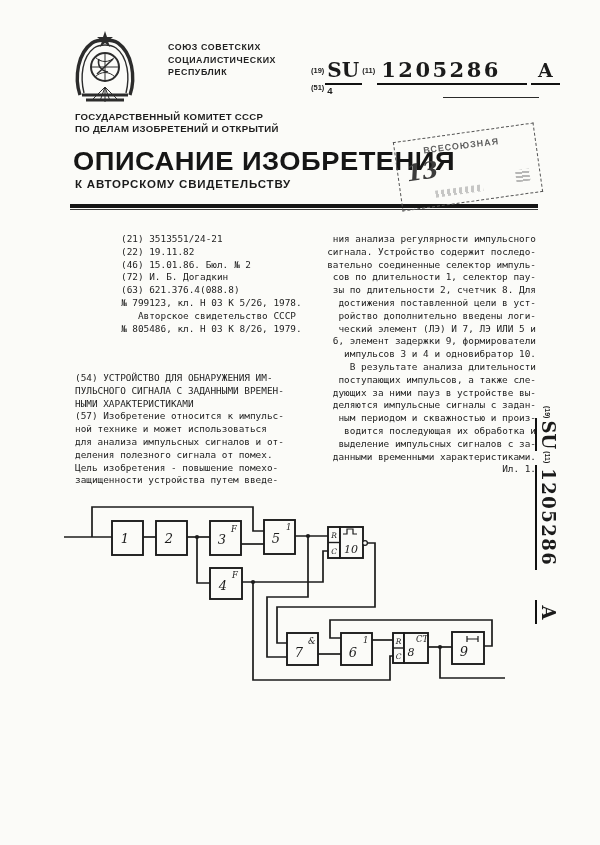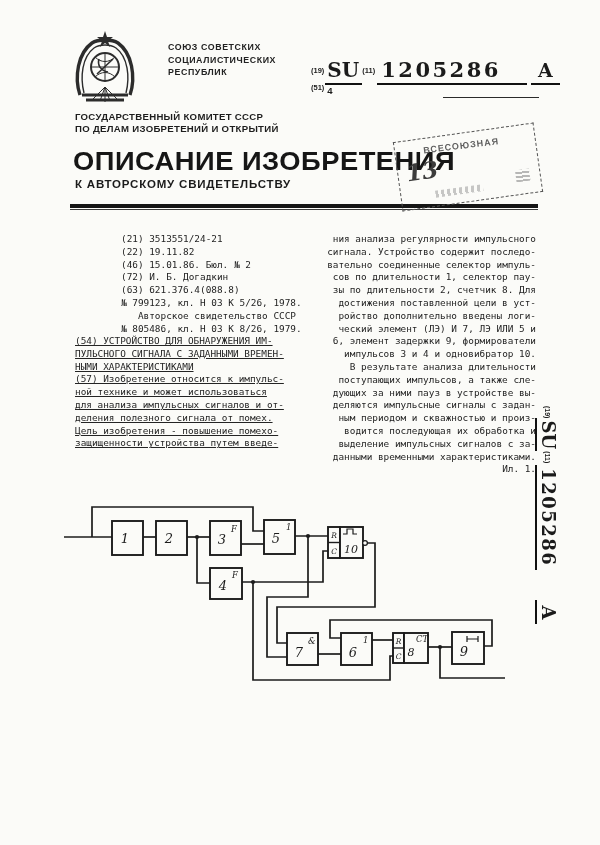--- a/index.html
+++ b/index.html
@@ -43,21 +43,21 @@
   .stamp-num{position:absolute;left:8px;top:18px;font-family:"DejaVu Serif",serif;
     font-size:23px;font-weight:bold;font-style:italic;color:#3c3c3c;}
   .stamp-smudge1{position:absolute;left:34px;bottom:8px;width:48px;height:7px;
     background:repeating-linear-gradient(90deg,#9b9b9b 0 3px,transparent 3px 6px);opacity:.55;}
   .stamp-smudge2{position:absolute;right:10px;bottom:12px;width:14px;height:12px;
     background:repeating-linear-gradient(0deg,#8a8a8a 0 2px,transparent 2px 4px);opacity:.6;}
   
   .col{position:absolute;font-family:"DejaVu Sans Mono",monospace;font-size:9.4px;
     line-height:12.8px;white-space:pre;color:#242424;}
   .col-left-top{left:75px;top:233px;width:226px;margin-left:46px;}
-  .col-left-bot{left:75px;top:335px;width:230px;text-decoration:underline;}
+  .col-left-bot{left:75px;top:372px;width:230px;}
   .col-right{left:304px;top:233px;width:232px;text-align:right;}
   
   .figure{position:absolute;left:0;top:0;}
   .figure .wire{fill:none;stroke:#1c1c1c;stroke-width:1.7;}
   .figure .blk{fill:#fbfbf8;stroke:#1c1c1c;stroke-width:1.9;}
   .figure .sym{fill:none;stroke:#1c1c1c;stroke-width:1.2;}
   .figure text{fill:#1c1c1c;font-family:"DejaVu Serif",serif;font-style:italic;}
   .figure .num{font-size:13px;}
   .figure .num-sm{font-size:11px;}
   .figure .mark{font-size:8.5px;}

